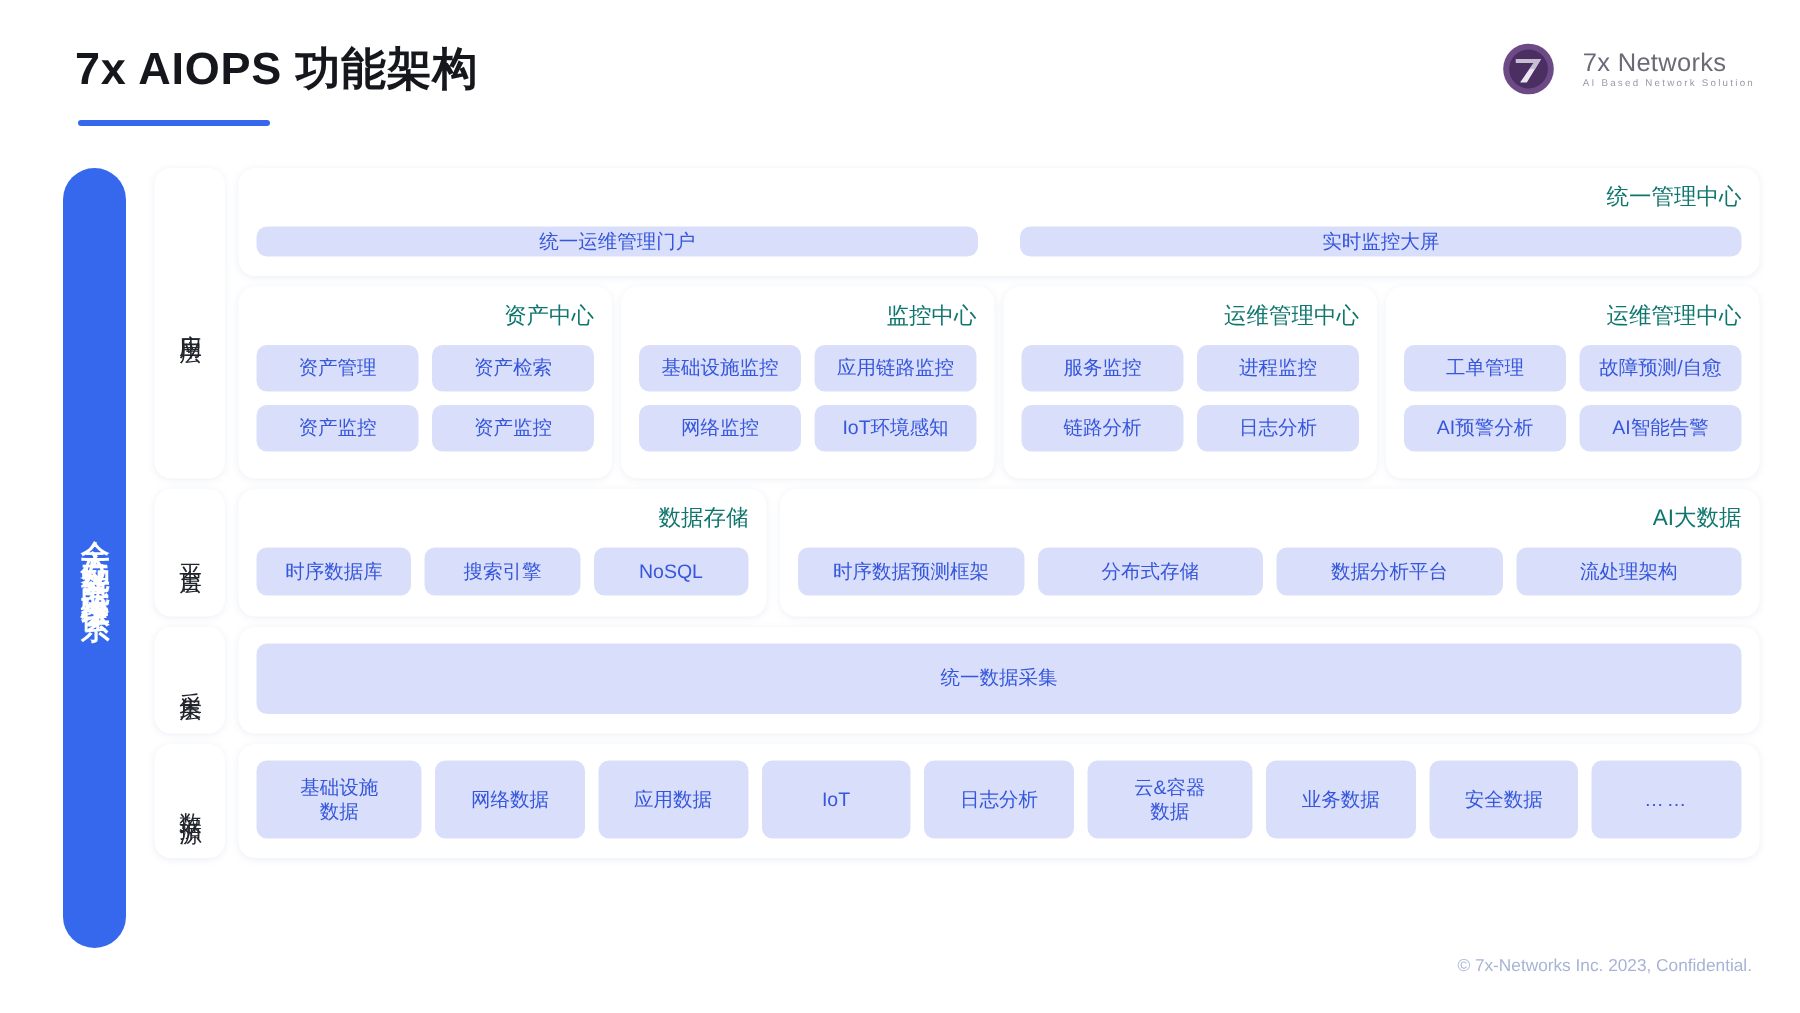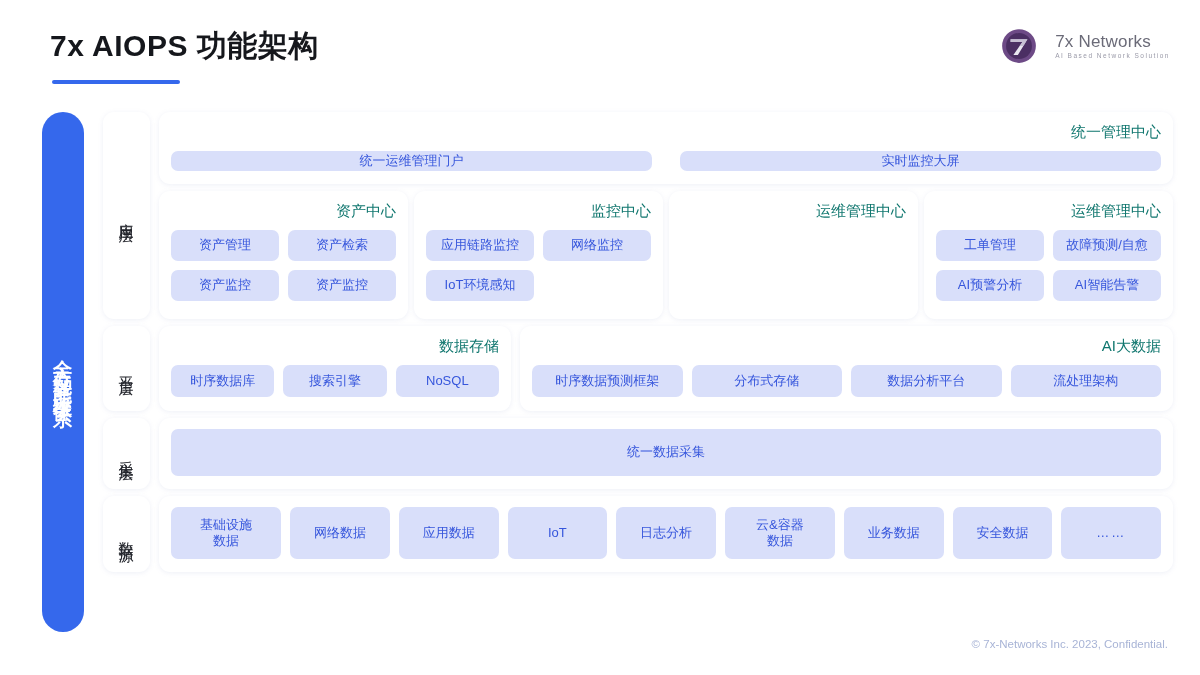--- a/index.html
+++ b/index.html
@@ -164,28 +164,35 @@
                 <div class="tile">资产管理</div>
                 <div class="tile">资产检索</div>
                 <div class="tile">资产监控</div>
                 <div class="tile">资产监控</div>
               </div>
             </div>
 
             <div class="card">
               <div class="card-title">监控中心</div>
               <div class="tile-grid">
+                <div class="tile">基础设施监控</div>
                 <div class="tile">应用链路监控</div>
                 <div class="tile">网络监控</div>
                 <div class="tile">IoT环境感知</div>
               </div>
             </div>
 
             <div class="card">
               <div class="card-title">运维管理中心</div>
+              <div class="tile-grid">
+                <div class="tile">服务监控</div>
+                <div class="tile">进程监控</div>
+                <div class="tile">链路分析</div>
+                <div class="tile">日志分析</div>
+              </div>
             </div>
 
             <div class="card">
               <div class="card-title">运维管理中心</div>
               <div class="tile-grid">
                 <div class="tile">工单管理</div>
                 <div class="tile">故障预测/自愈</div>
                 <div class="tile">AI预警分析</div>
                 <div class="tile">AI智能告警</div>
               </div>

